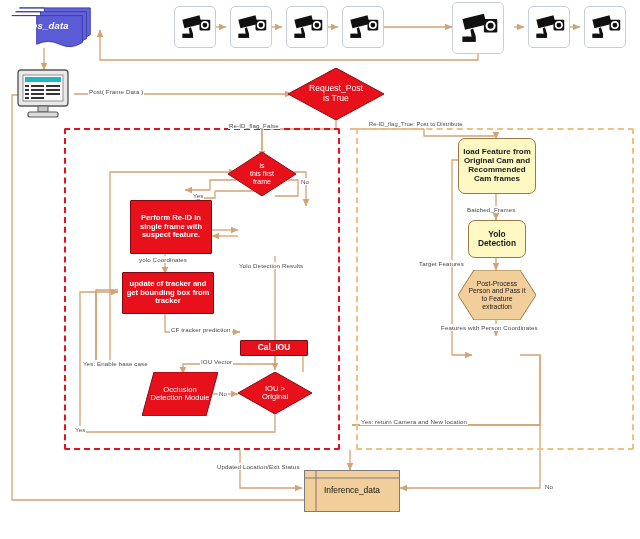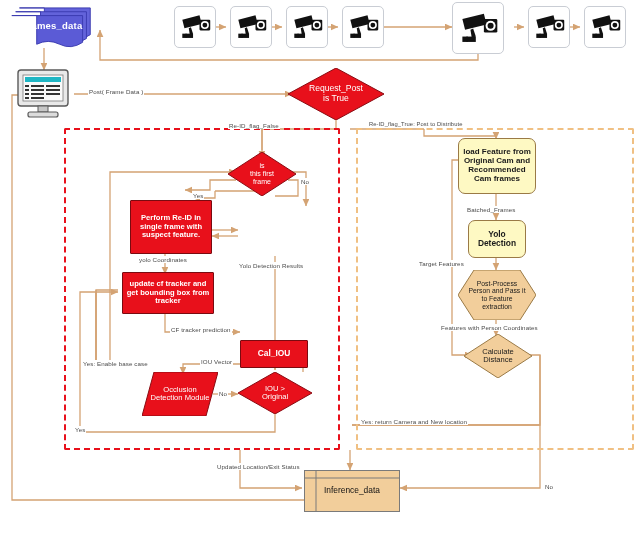--- a/index.html
+++ b/index.html
@@ -13,22 +13,22 @@
     width:42px;height:42px;border:1px solid #c9cdd4;border-radius:5px;background:#fff;
     display:flex;align-items:center;justify-content:center;
   }
   .cam.big{width:52px;height:52px;}
   .cam svg{width:86%;height:86%;}
 
   
   .docstack{width:88px;height:44px;}
   .docstack svg{width:100%;height:100%;}
   .docstack .lbl{
-    position:absolute;left:0;top:14px;width:88px;text-align:center;
-    font-size:9.5px;color:#ffffff;font-weight:600;letter-spacing:.2px;
+    position:absolute;left:0;top:14px;width:88px;text-align:left;
+    font-style:italic;font-size:9.5px;color:#ffffff;font-weight:600;letter-spacing:.2px;
   }
 
   
   .monitor{width:58px;height:52px;}
   .monitor svg{width:100%;height:100%;}
 
   
   .node{
     display:flex;align-items:center;justify-content:center;text-align:center;
     font-weight:bold;line-height:1.12;
@@ -296,21 +296,21 @@
       <div>this first</div>
       <div>frame</div>
     </div>
   </div>
 
   <div class="abs node red rect" style="left:130px;top:200px;width:82px;height:54px;font-size:7.6px;padding:0;">Perform Re-ID in single frame with suspect feature.</div>
 
 
   <div class="abs node red rect" style="left:122px;top:272px;width:92px;height:42px;font-size:7.6px;padding:2px;">update cf tracker and get bounding box from tracker</div>
 
-  <div class="abs node red rect" style="left:240px;top:340px;width:68px;height:28px;font-size:8.4px;">Cal_IOU</div>
+  <div class="abs node red rect" style="left:240px;top:340px;width:68px;height:16px;font-size:8.4px;">Cal_IOU</div>
 
   <div class="abs" style="left:142px;top:372px;width:76px;height:44px;">
     <div class="shape-bg">
       <svg viewBox="0 0 76 44" preserveAspectRatio="none">
           <polygon points="12,0 76,0 64,44 0,44" fill="#E8101B" stroke="#8a0b12" stroke-width="1"></polygon>
         </svg>
     </div>
     <div class="shape-txt" style="color:#fff;font-size:7.6px;display:flex;align-items:center;justify-content:center;height:100%;padding:0 6px;box-sizing:border-box;">Occlusion Detection Module</div>
   </div>
 
@@ -337,31 +337,20 @@
 
   <div class="abs" style="left:458px;top:270px;width:78px;height:50px;">
     <div class="shape-bg">
       <svg viewBox="0 0 78 50" preserveAspectRatio="none">
           <polygon points="16,0 62,0 78,25 62,50 16,50 0,25" fill="#F2CE9B" stroke="#9a7a46" stroke-width="1"></polygon>
         </svg>
     </div>
     <div class="shape-txt" style="font-size:6.8px;display:flex;align-items:center;justify-content:center;height:100%;padding:0 8px;box-sizing:border-box;color:#1a1a1a;">Post-Process Person and Pass it to  Feature extraction</div>
   </div>
 
-  <div class="abs dia-wrap" style="left:464px;top:334px;width:68px;height:44px;">
-    <div class="shape-bg">
-      <svg viewBox="0 0 68 44" preserveAspectRatio="none">
-          <polygon points="34,0 68,22 34,44 0,22" fill="#F2CE9B" stroke="#9a7a46" stroke-width="1"></polygon>
-        </svg>
-    </div>
-    <div class="shape-txt" style="font-size:7.6px;color:#1a1a1a;">
-      <div>Calculate</div>
-      <div>Distance</div>
-    </div>
-  </div>
 
   <div class="abs" style="left:304px;top:470px;width:96px;height:42px;">
     <div class="shape-bg">
       <svg viewBox="0 0 96 42" preserveAspectRatio="none">
         <rect x="0.5" y="0.5" width="95" height="41" fill="#F2CE9B" stroke="#7a7a7a" stroke-width="1"></rect>
         <line x1="0.5" y1="8" x2="95.5" y2="8" stroke="#7a7a7a" stroke-width="1"></line>
         <line x1="12" y1="0.5" x2="12" y2="41.5" stroke="#7a7a7a" stroke-width="1"></line>
       </svg>
     </div>
     <div class="shape-txt" style="font-size:8.4px;display:flex;align-items:center;justify-content:center;height:100%;color:#111;">Inference_data</div>

